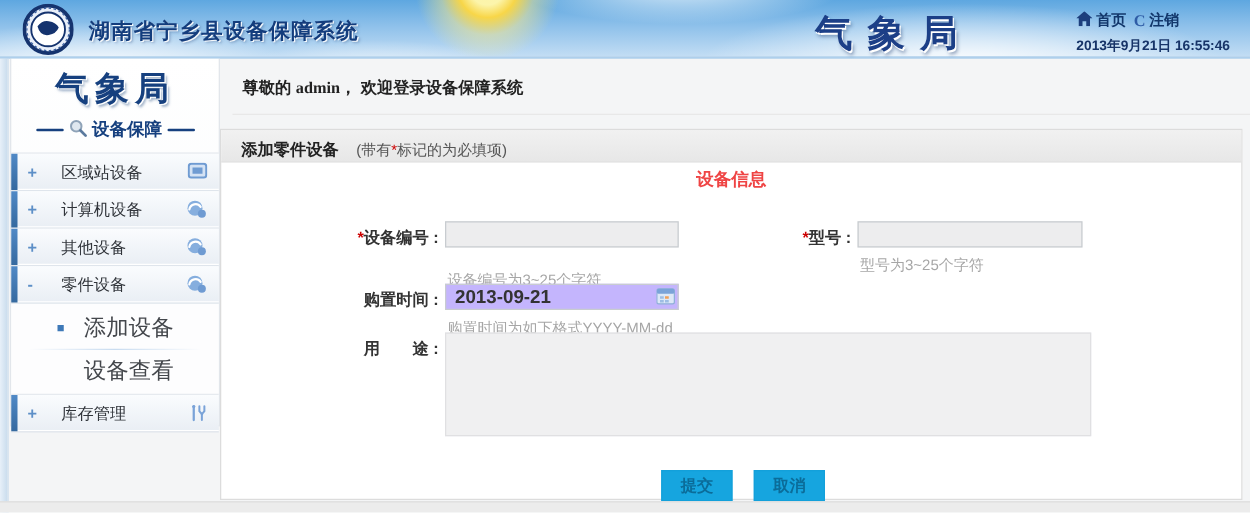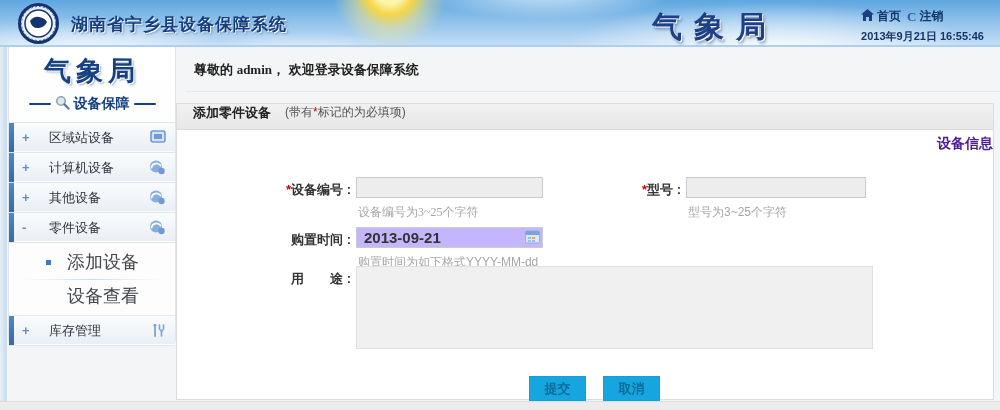--- a/index.html
+++ b/index.html
@@ -98,31 +98,31 @@
     font-size:13px; color:#222; font-weight:bold;
     border-bottom:1px solid #e8e8e8;
   }
   .welcome .uname { font-family:"Liberation Serif", serif; font-weight:bold; }
 
   .panel {
     position:absolute; left:176px; top:103px; width:818px; height:297px;
     background:#fff; border:1px solid #dcdcdc;
   }
   .panel-head {
-    height:26px; display:flex; align-items:flex-start; padding-left:16px;
+    height:26px; display:flex; align-items:flex-end; padding-left:16px;
     background:linear-gradient(180deg,#f1f1f1,#e7e7e7);
     border-bottom:1px solid #dcdcdc;
   }
   .panel-title { font-size:13px; font-weight:bold; color:#222; }
   .panel-note { font-size:12px; color:#555; margin-left:14px; }
   .red { color:#cc0000; }
 
   .section-title {
-    position:absolute; left:0; right:0; top:31px; text-align:right;
-    font-size:14px; font-weight:bold; color:#4c1d95;
+    position:absolute; left:0; right:0; top:31px; text-align:center;
+    font-size:14px; font-weight:bold; color:#ef4444;
   }
   .lbl { position:absolute; font-size:13px; font-weight:bold; color:#333;
     text-align:right; white-space:pre; }
   .txt-input {
     position:absolute; height:21px; background:#ededee;
     border:1px solid #c8ccd0; outline:none; padding:0 5px;
     font-family:"Liberation Sans", sans-serif; font-size:13px; color:#333;
   }
   .hint { position:absolute; font-size:12px; color:#a6a6a6; }
   .date-wrap { position:absolute; left:179px; top:123px; width:187px; height:21px; }
@@ -280,21 +280,21 @@
 <div class="panel">
   <div class="panel-head">
     <span class="panel-title">添加零件设备</span>
     <span class="panel-note"><span>(带有</span><span class="red">*</span><span>标记的为必填项)</span></span>
   </div>
 
   <div class="section-title">设备信息</div>
 
   <div class="lbl" style="left:40px; width:134px; top:77px;"><span class="red">*</span><span>设备编号 :</span></div>
   <input class="txt-input" style="left: 179px; top: 73px; width: 187px;" type="text" value="">
-  <div class="hint" style="left:181px; top:100px;font-family:Liberation Serif, serif;">设备编号为3~25个字符</div>
+  <div class="hint" style="left:181px; top:112px;">设备编号为3~25个字符</div>
 
   <div class="lbl" style="left:420px; width:84px; top:77px;"><span class="red">*</span><span>型号 :</span></div>
   <input class="txt-input" style="left: 509px; top: 73px; width: 180px;" type="text" value="">
   <div class="hint" style="left:511px; top:100px;">型号为3~25个字符</div>
 
   <div class="lbl" style="left:40px; width:134px; top:127px;">购置时间 :</div>
   <div class="date-wrap">
     <input type="text" value="2013-09-21" style="">
     <span class="cal-btn">
       <svg width="15" height="14" viewBox="0 0 15 14">

